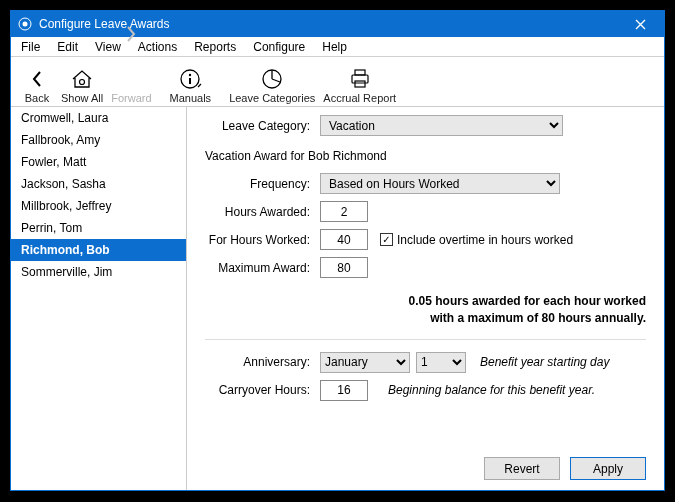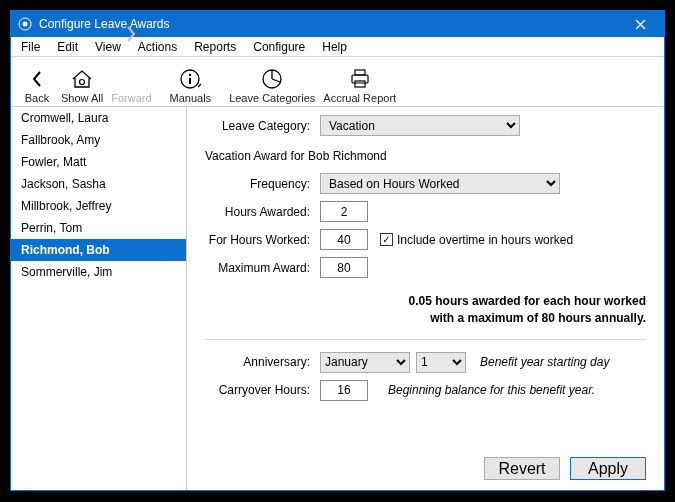--- a/index.html
+++ b/index.html
@@ -111,21 +111,21 @@
     width: 115px;
     text-align: right;
     padding-right: 10px;
     font-size: 12px;
   }
   .section-title {
     font-size: 12px;
     margin: 6px 0 10px 0;
   }
   select.wide {
-    width: 200px;
+    width: 243px;
     height: 21px;
     background: #e8e8e8;
     border: 1px solid #aaa;
     font-size: 12px;
     padding: 1px 4px;
   }
   select.freq { width: 240px; }
   input.num {
     width: 48px;
     height: 21px;
@@ -162,21 +162,21 @@
   .btnbar {
     position: absolute;
     bottom: 10px;
     right: 18px;
     display: flex;
     gap: 10px;
   }
   button.btn {
     width: 76px;
     height: 23px;
-    font-size: 16px;
+    font-size: 12px;
     background: #e6e6e6;
     border: 1px solid #aaa;
   }
   button.btn.primary {
     border: 1.5px solid #0c6fcf;
   }
 </style>
 </head>
 <body>
 

